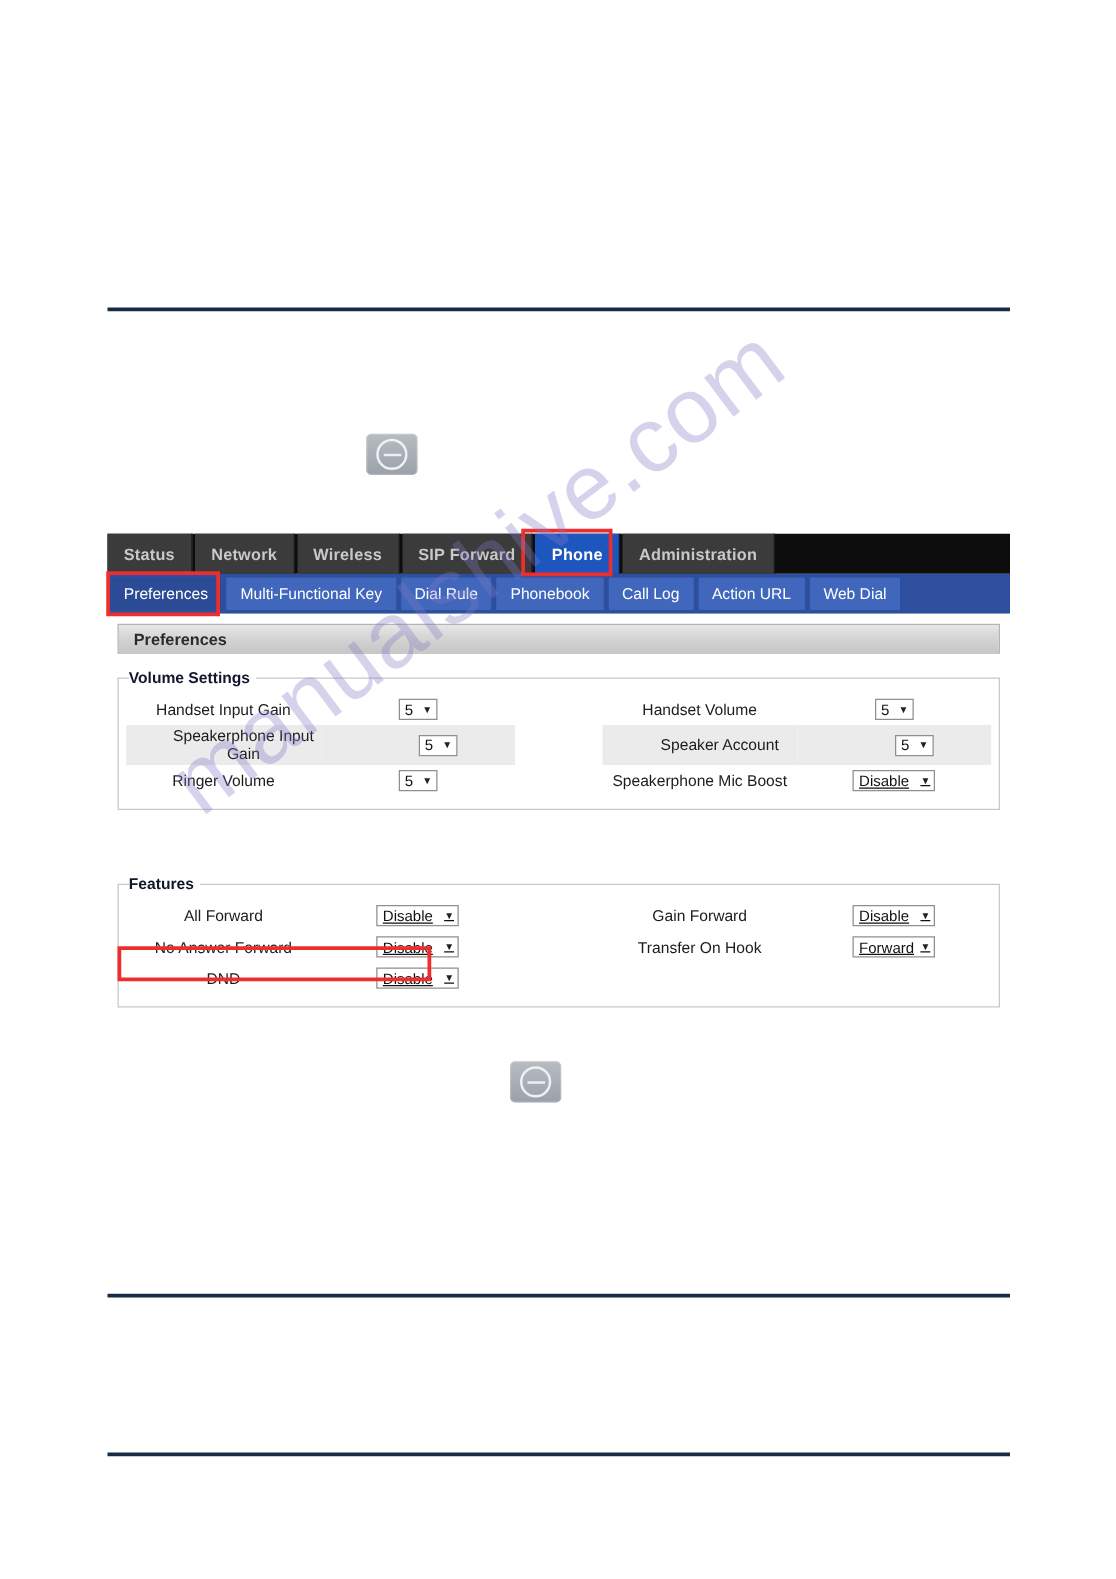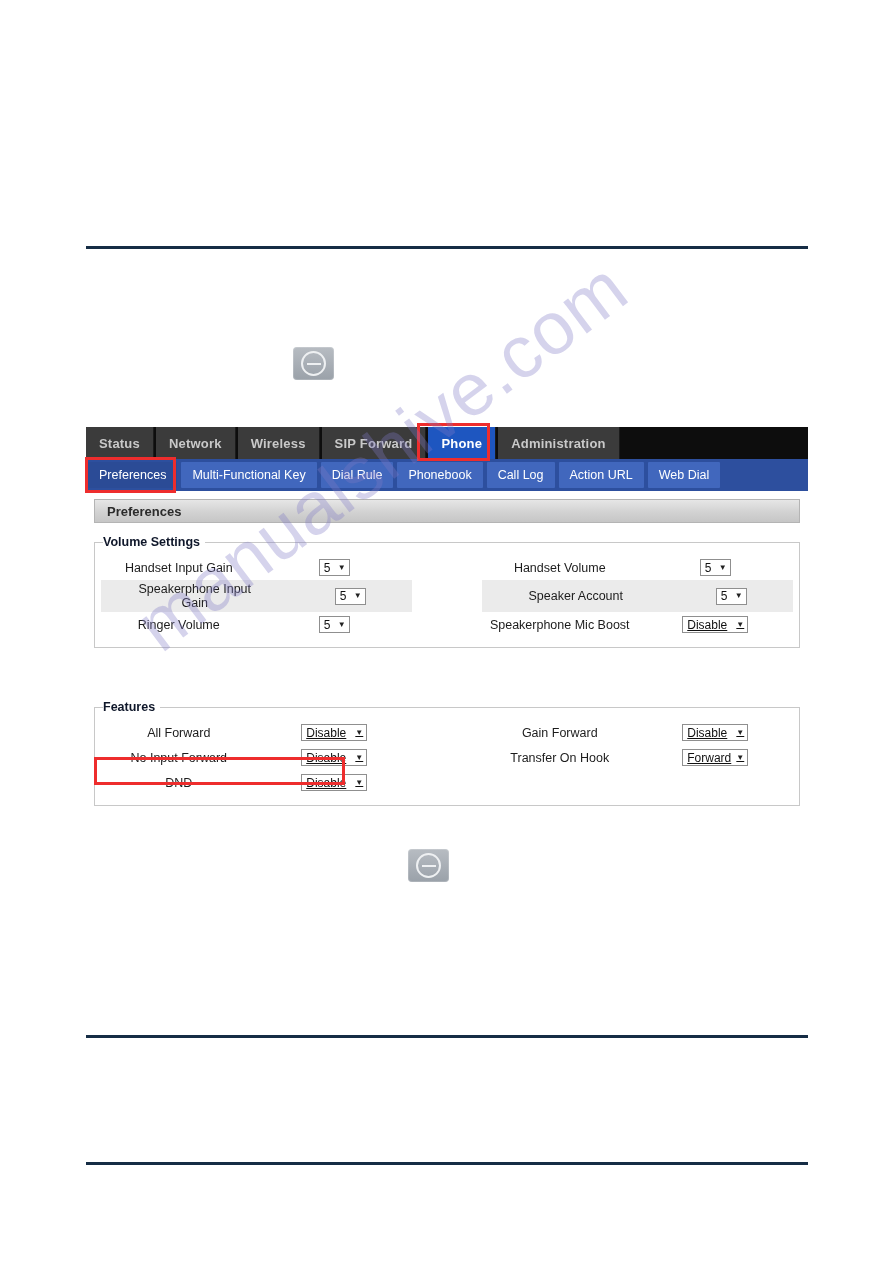--- a/index.html
+++ b/index.html
@@ -391,21 +391,21 @@
           <td class="gap"></td>
           <td class="lbl">Gain Forward</td>
           <td>
             <span class="sel wide">
               <span>Disable</span>
               <span class="caret">▼</span>
             </span>
           </td>
         </tr>
         <tr>
-          <td class="lbl">No Input Forward</td>
+          <td class="lbl">No Answer Forward</td>
           <td>
             <span class="sel wide">
               <span>Disable</span>
               <span class="caret">▼</span>
             </span>
           </td>
           <td class="gap"></td>
           <td class="lbl">Transfer On Hook</td>
           <td>
             <span class="sel wide">

